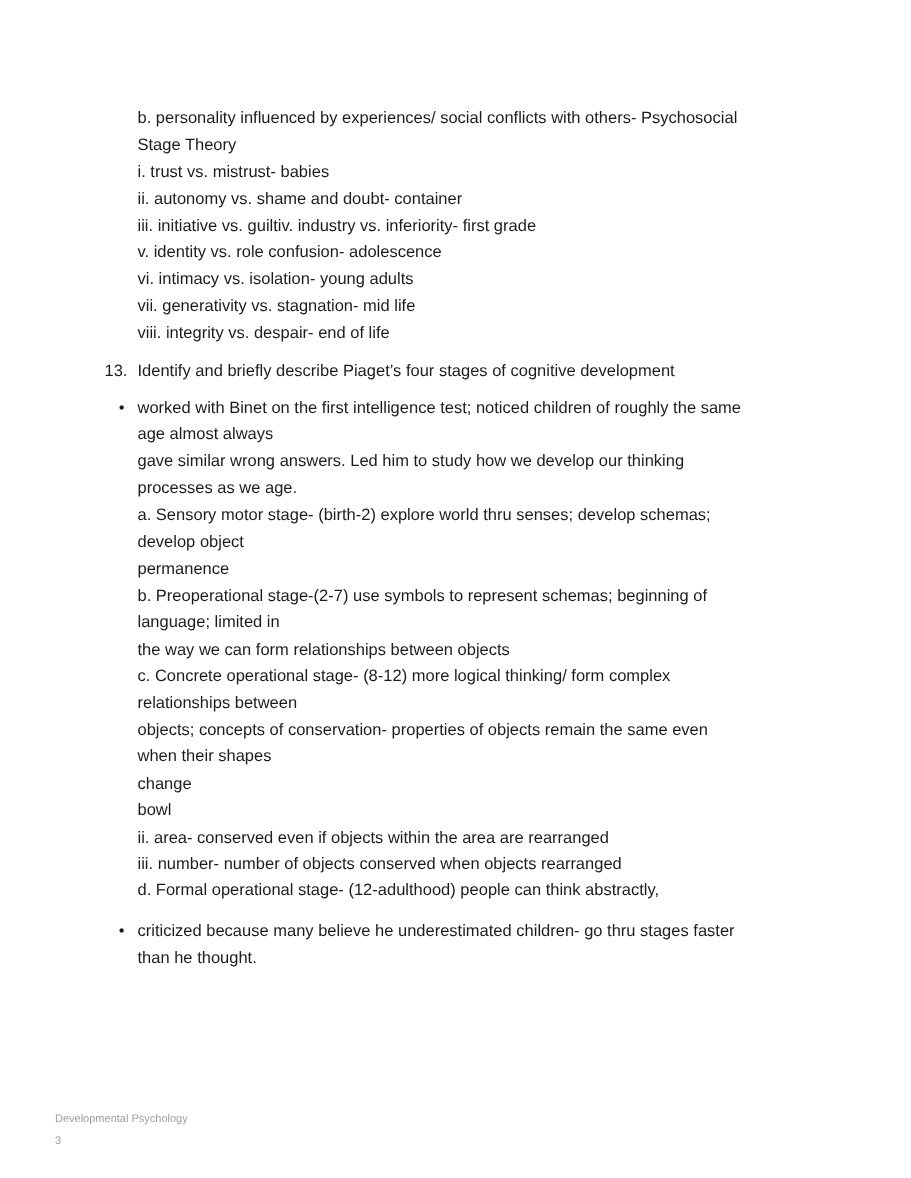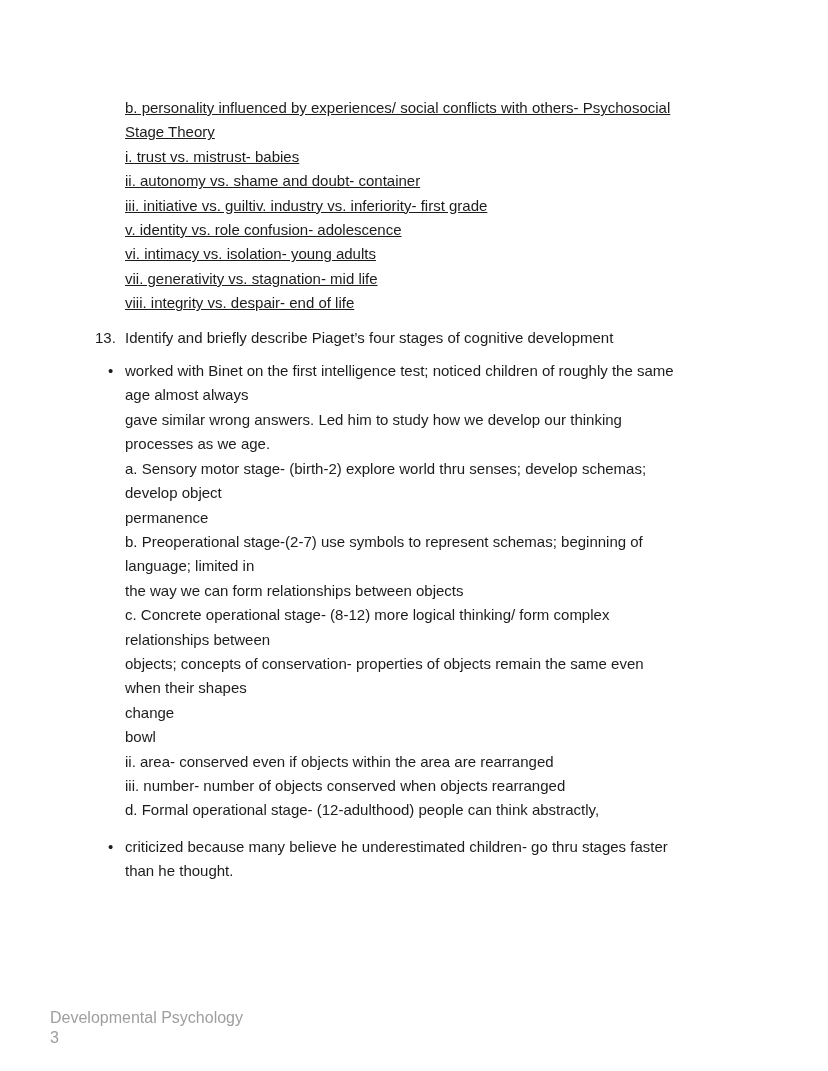--- a/index.html
+++ b/index.html
@@ -24,21 +24,20 @@
     position: absolute;
     left: 125px;
     top: 96px;
     width: 650px;
   }
   .line {
     white-space: nowrap;
   }
   .block {
     margin: 0 0 10px 0;
-    text-decoration: underline;
   }
   .numbered-item {
     display: flex;
     margin: 0 0 9px -30px;
   }
   .num {
     flex: 0 0 30px;
     white-space: nowrap;
   }
   .num-text {
@@ -57,21 +56,21 @@
     min-width: 0;
   }
   .footer {
     position: absolute;
     left: 50px;
     right: 50px;
     top: 1008px;
     display: flex;
     justify-content: space-between;
     align-items: baseline;
-    font-size: 16px;
+    font-size: 10px;
     line-height: 20px;
     color: #9e9e9e;
     flex-direction: column;
   }
 </style>
 </head>
 <body>
 
 <div class="page">
 

